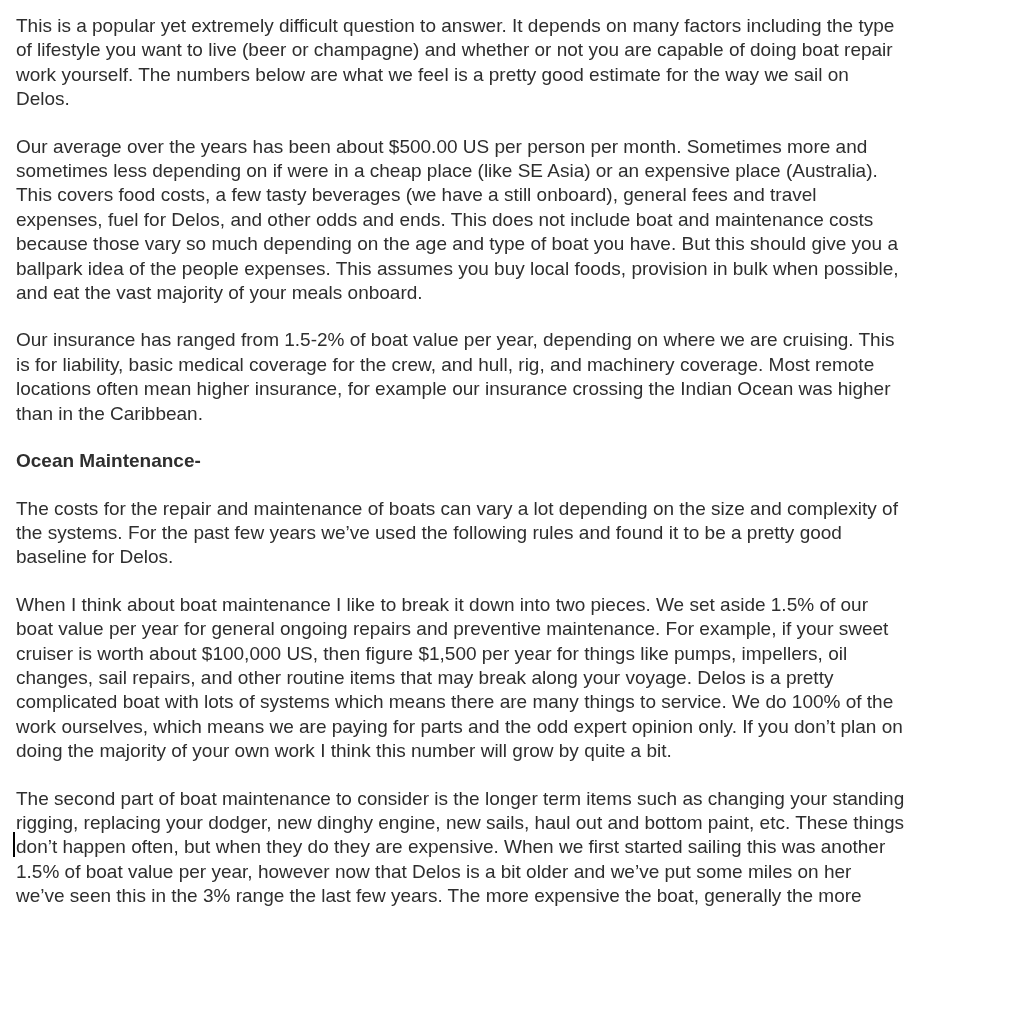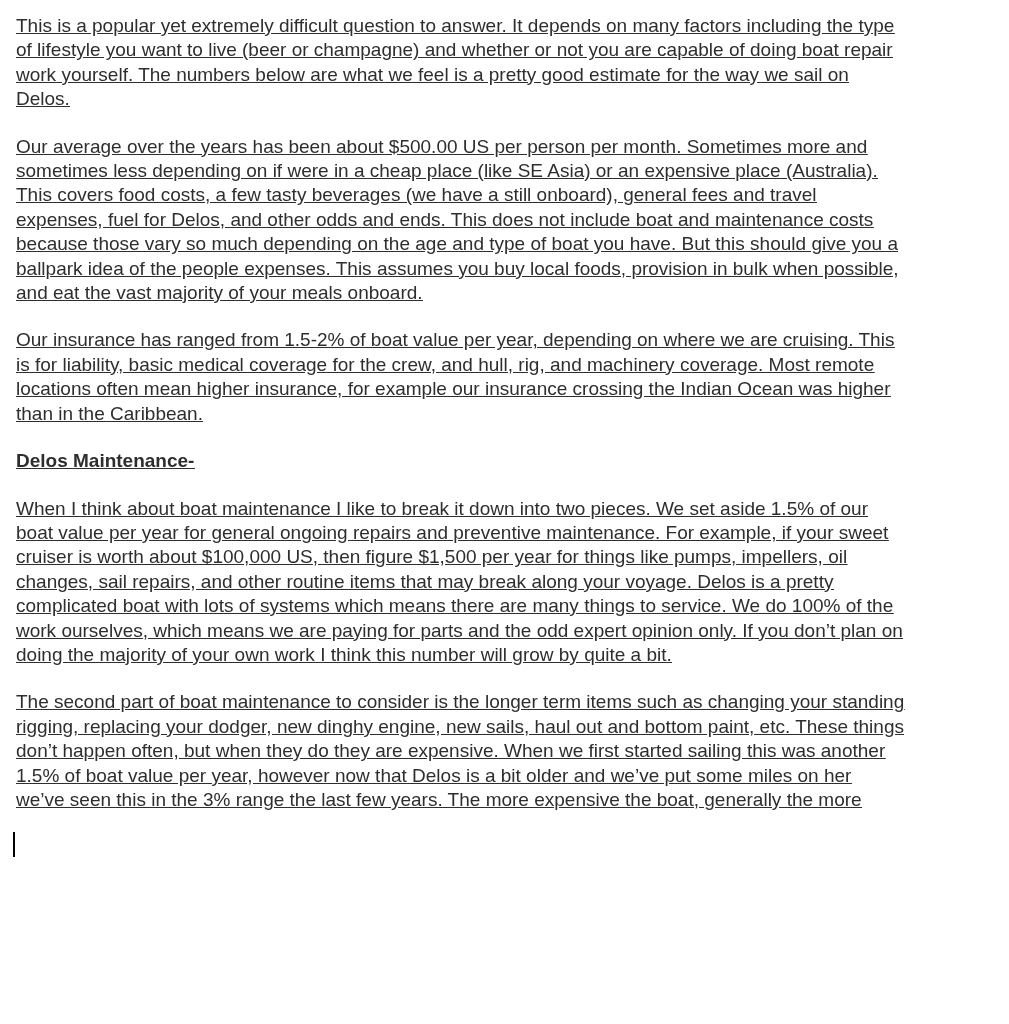--- a/index.html
+++ b/index.html
@@ -1,15 +1,15 @@
 <!DOCTYPE html>
 <html><head>
 <meta charset="utf-8">
 <style>
-  * { box-sizing: border-box; text-decoration: underline; }
+  * { box-sizing: border-box; }
   html, body {
     margin: 0;
     padding: 0;
     background: #ffffff;
   }
   body {
     width: 1009px;
     height: 1024px;
     overflow: hidden;
     font-family: "Liberation Sans", "DejaVu Sans", sans-serif;
@@ -62,22 +62,25 @@
 because those vary so much depending on the age and type of boat you have. But this should give you a
 ballpark idea of the people expenses. This assumes you buy local foods, provision in bulk when possible,
 and eat the vast majority of your meals onboard.</p>
 
 
   <p class="block">Our insurance has ranged from 1.5-2% of boat value per year, depending on where we are cruising. This
 is for liability, basic medical coverage for the crew, and hull, rig, and machinery coverage. Most remote
 locations often mean higher insurance, for example our insurance crossing the Indian Ocean was higher
 than in the Caribbean.</p>
 
-  <h2 class="block heading">Delos Maintenance-</h2>
+  <h2 class="block heading">Ocean Maintenance-</h2>
 
+  <p class="block">The costs for the repair and maintenance of boats can vary a lot depending on the size and complexity of
+the systems. For the past few years we’ve used the following rules and found it to be a pretty good
+baseline for Delos.</p>
 
   <p class="block">When I think about boat maintenance I like to break it down into two pieces. We set aside 1.5% of our
 boat value per year for general ongoing repairs and preventive maintenance. For example, if your sweet
 cruiser is worth about $100,000 US, then figure $1,500 per year for things like pumps, impellers, oil
 changes, sail repairs, and other routine items that may break along your voyage. Delos is a pretty
 complicated boat with lots of systems which means there are many things to service. We do 100% of the
 work ourselves, which means we are paying for parts and the odd expert opinion only. If you don’t plan on
 doing the majority of your own work I think this number will grow by quite a bit.</p>
 
   <p class="block">The second part of boat maintenance to consider is the longer term items such as changing your standing

